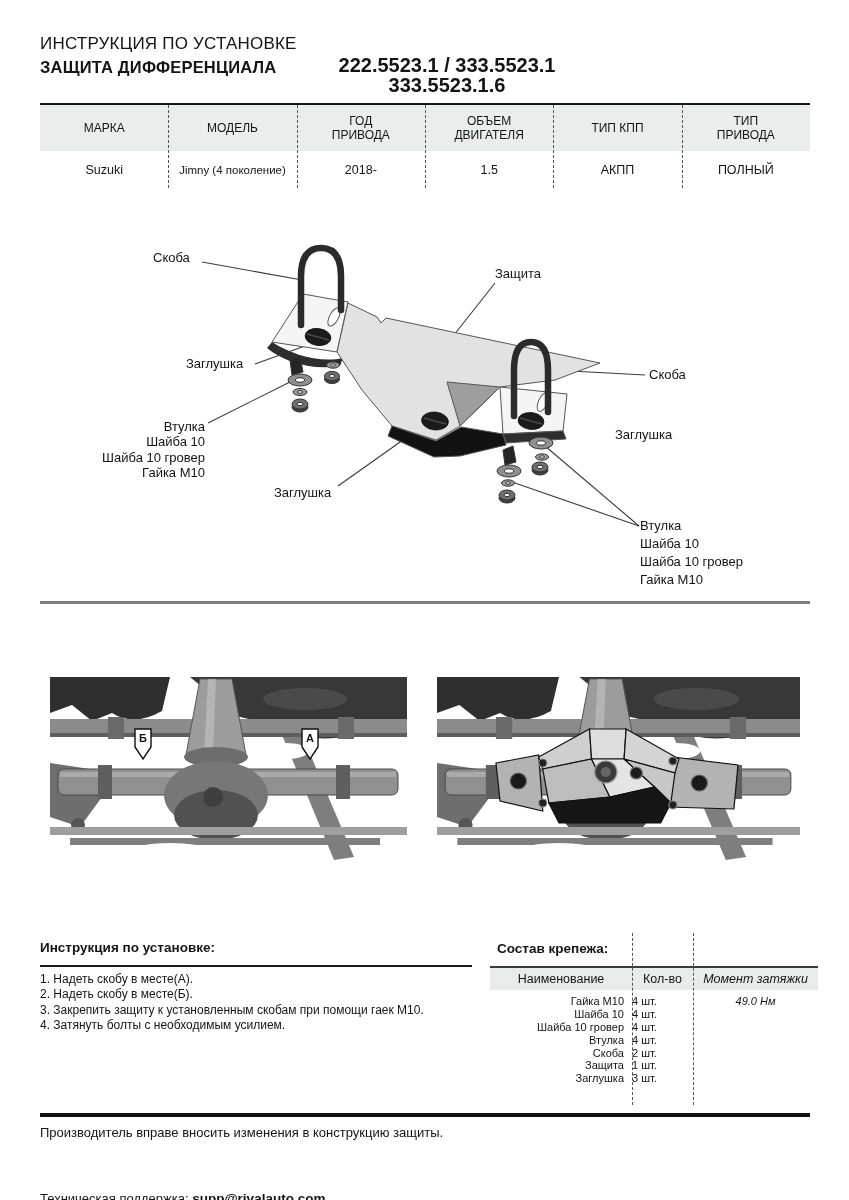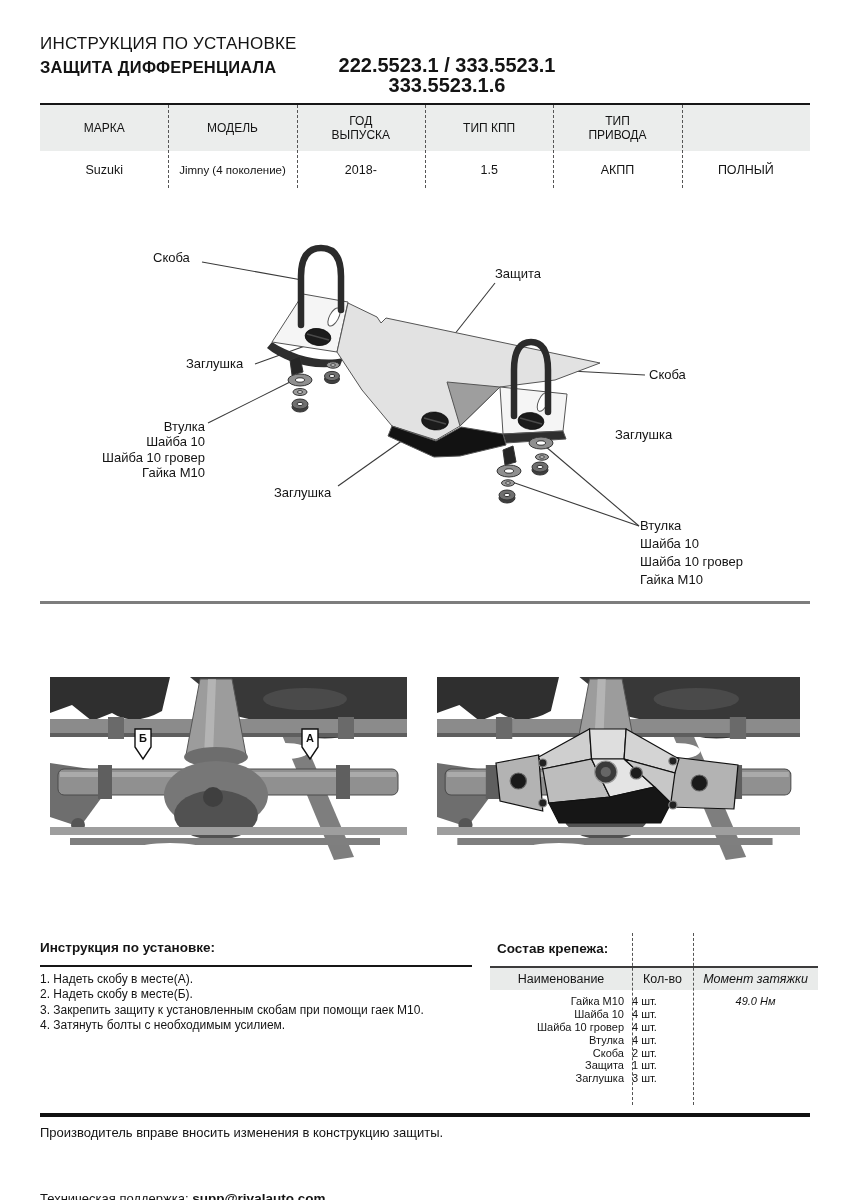--- a/index.html
+++ b/index.html
@@ -106,21 +106,24 @@
     <div class="vt-dash" style="left:513.3px"></div>
     <div class="vt-dash" style="left:641.6px"></div>
     <div class="vt-row vt-head">
       <div class="vt-cell">
           <span>МАРКА</span>
         </div>
       <div class="vt-cell">
           <span>МОДЕЛЬ</span>
         </div>
       <div class="vt-cell">
-          <span>ГОД ВЫПУСКА</span>
+          <span>ГОД ПРИВОДА</span>
+        </div>
+      <div class="vt-cell">
+          <span>ОБЪЕМ ДВИГАТЕЛЯ</span>
         </div>
       <div class="vt-cell">
           <span>ТИП КПП</span>
         </div>
       <div class="vt-cell">
           <span>ТИП ПРИВОДА</span>
         </div>
     </div>
     <div class="vt-row vt-body">
       <div class="vt-cell">Suzuki</div>

